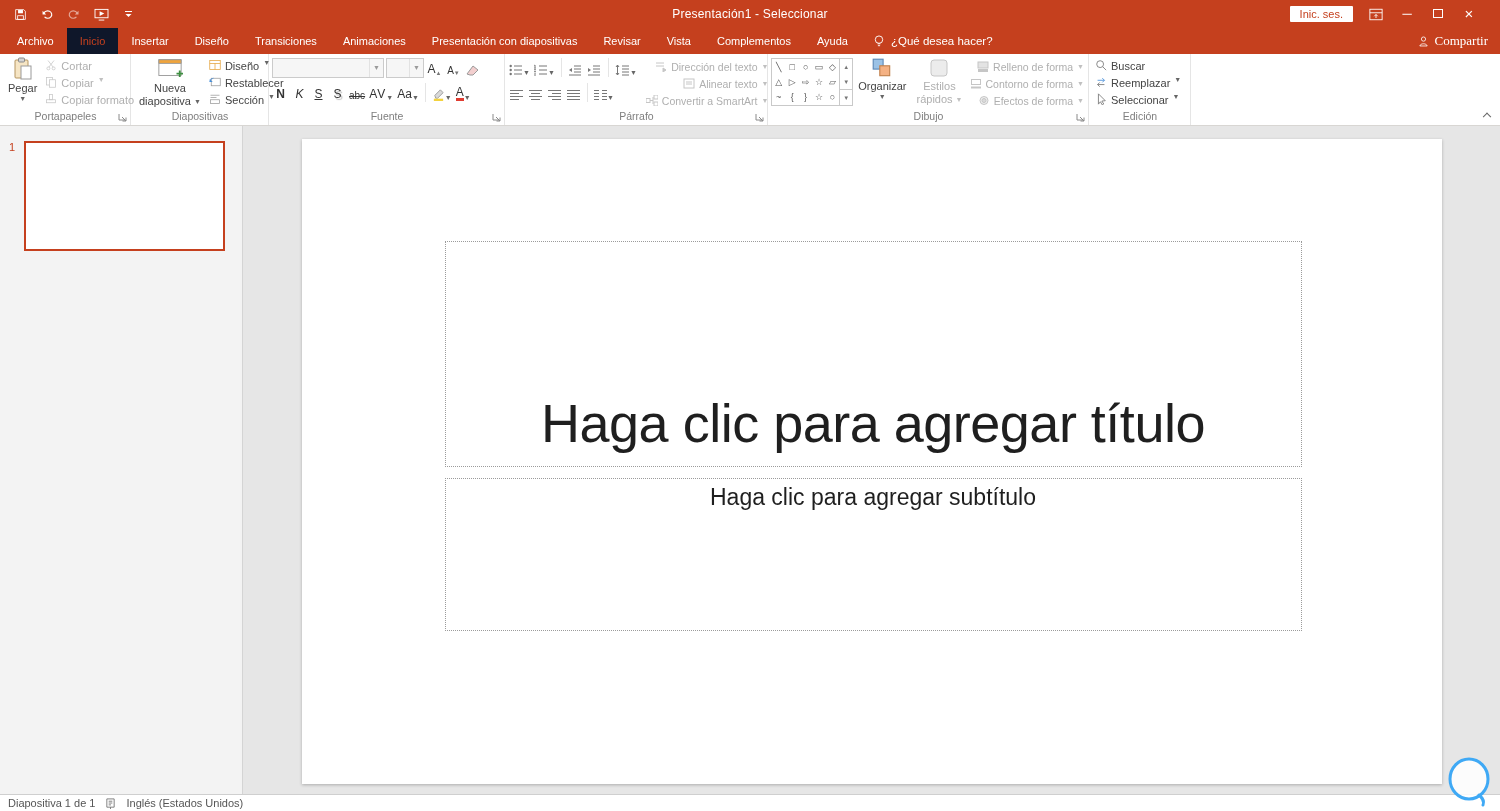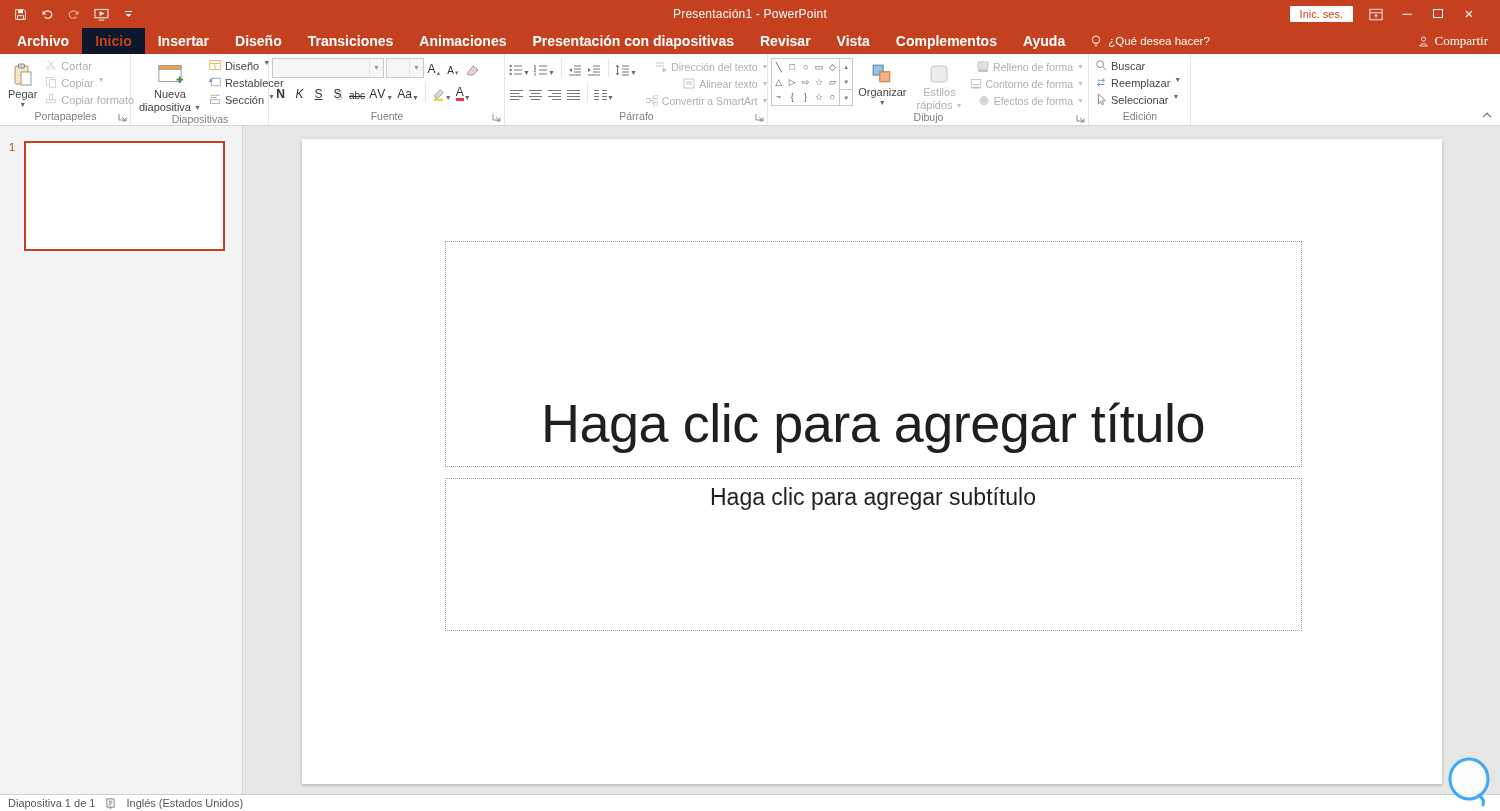--- a/index.html
+++ b/index.html
@@ -13,32 +13,32 @@
 .qat{display:flex;align-items:center;gap:11px;padding:0 12px;z-index:2;}
 .qbtn{display:flex;align-items:center;justify-content:center;width:16px;height:16px;}
 .tb-title{position:absolute;left:0;right:0;text-align:center;font-size:12px;letter-spacing:.2px;}
 .tb-right{margin-left:auto;display:flex;align-items:center;gap:15px;padding-right:23px;z-index:2;}
 .signin{background:#fff;color:var(--accent);font-size:11px;padding:2px 10px;border:none;border-radius:1px;font-family:inherit;cursor:default;}
 .winbtn{color:#fff;font-size:13px;width:16px;text-align:center;line-height:16px;}
 .maxbox{width:10px;height:9px;border:1px solid #fff;display:inline-block;}
 
 
 .tabrow{height:26px;background:var(--accent);display:flex;align-items:stretch;color:#fff;flex:0 0 auto;position:relative;padding-left:4px;}
-.tab{padding:0 13px;font-size:14px;display:flex;align-items:center;white-space:nowrap;font-weight:bold;}
+.tab{padding:0 13px;font-size:11px;display:flex;align-items:center;white-space:nowrap;}
 .tab.active{background:#0f172a;color:var(--accent);}
 .tellme{display:flex;align-items:center;gap:6px;padding:0 12px;font-size:11.5px;white-space:nowrap;}
 .share{position:absolute;right:12px;top:0;bottom:0;display:flex;align-items:center;gap:5px;font-size:13px;font-family:Liberation Serif, serif;}
 
 
 .ribbon{height:72px;background:#fff;border-bottom:1px solid #D8D6D3;display:flex;flex:0 0 auto;position:relative;}
 .rgroup{display:flex;flex-direction:column;border-right:1px solid #E5E5E5;padding:1px 2px 0 3px;position:relative;}
 .gcontent{flex:1;display:flex;align-items:flex-start;}
 .gtitle{height:15px;font-size:10.5px;color:#7E7E7E;text-align:center;line-height:13px;position:relative;}
 .launcher{position:absolute;right:1px;top:2px;}
-.bbtn{display:flex;flex-direction:column;align-items:center;font-size:11px;color:#444;padding:2px 5px 0;gap:1px;text-align:center;line-height:12px;margin-top:6px;}
+.bbtn{display:flex;flex-direction:column;align-items:center;font-size:11px;color:#444;padding:2px 5px 0;gap:1px;text-align:center;line-height:12px;}
 .scol{display:flex;flex-direction:column;gap:1px;padding-top:3px;}
 .sbtn{display:flex;align-items:flex-start;gap:4px;font-size:11px;color:#444;padding:1px 3px;line-height:14px;white-space:nowrap;}
 .dis{color:#AFAFAF;}
 .dis svg *{stroke:#C6C6C6 !important;}
 .dda{font-size:7px;color:#666;line-height:7px;}
 .dis .dda{color:#C0C0C0;}
 .frow{display:flex;align-items:center;height:25px;gap:2px;}
 .fbtn{min-width:17px;height:20px;display:flex;align-items:flex-end;justify-content:center;font-size:12px;color:#333;padding:0 1px 2px;}
 .combo{height:20px;border:1px solid #CBCBCB;background:#F6F6F6;display:flex;align-items:center;justify-content:flex-end;}
 .combo .ca{width:14px;height:100%;display:flex;align-items:center;justify-content:center;border-left:1px solid #E2E2E2;color:#9a9a9a;font-size:7px;}
@@ -110,21 +110,21 @@
             <path d="M5 13h6" stroke="#fff"></path>
           </svg>
       </span>
       <span class="qbtn">
         <svg width="9" height="9" viewBox="0 0 9 9">
             <path d="M1 1.5h7" stroke="#fff"></path>
             <path d="M1.5 4l3 3 3-3z" fill="#fff"></path>
           </svg>
       </span>
     </div>
-    <div class="tb-title">Presentación1 - PowerPoint</div>
+    <div class="tb-title">Presentación1 - Seleccionar</div>
     <div class="tb-right">
       <button class="signin">Inic. ses.</button>
       <span class="qbtn">
         <svg width="14" height="13" viewBox="0 0 16 14">
             <rect x="1" y="1" width="14" height="12" fill="none" stroke="#fff"></rect>
             <path d="M1 5h14" stroke="#fff"></path>
             <path d="M8 11V7M8 7l-2 2M8 7l2 2" stroke="#fff" fill="none"></path>
           </svg>
       </span>
       <span class="winbtn">─</span>

